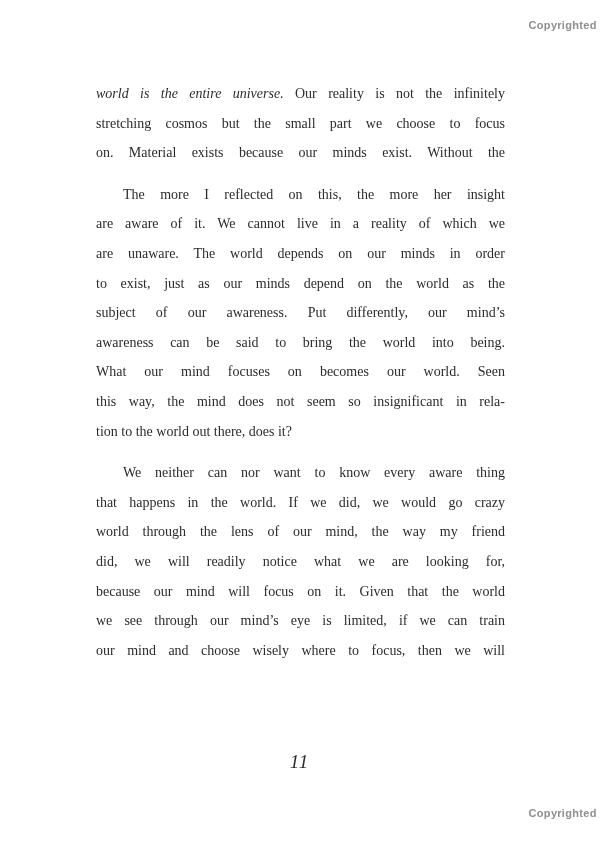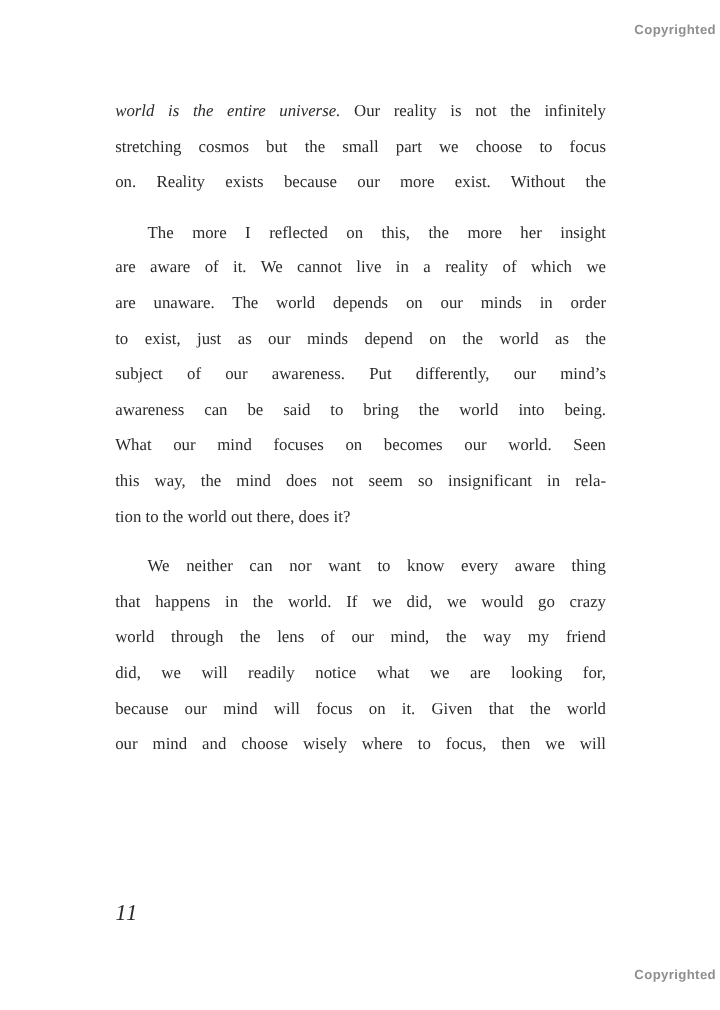--- a/index.html
+++ b/index.html
@@ -53,57 +53,58 @@
     text-align-last: left;
     -moz-text-align-last: left;
   }
   .line.indent { padding-left: 27px; margin-top: 12px; }
   .line em { font-style: italic; }
   .page-number {
     position: absolute;
     top: 751px;
     left: 96px;
     width: 407px;
-    text-align: left;
+    text-align: center;
     font-style: italic;
     font-size: 19px;
     letter-spacing: 1px;
     color: var(--text);
   }
 </style>
 </head>
 <body>
 
 <div class="page">
 
   <div class="copyright-notice top">Copyrighted Material</div>
 
   <div class="text-block">
       <div class="para">
         <div class="line"><em>world is the entire universe.</em> Our reality is not the infinitely</div>
         <div class="line">stretching cosmos but the small part we choose to focus</div>
-        <div class="line">on. Reality exists because our more exist. Without the</div>
+        <div class="line">on. Material exists because our minds exist. Without the</div>
       </div>
       <div class="para">
         <div class="line indent">The more I reflected on this, the more her insight</div>
         <div class="line">are aware of it. We cannot live in a reality of which we</div>
         <div class="line">are unaware. The world depends on our minds in order</div>
         <div class="line">to exist, just as our minds depend on the world as the</div>
         <div class="line">subject of our awareness. Put differently, our mind’s</div>
         <div class="line">awareness can be said to bring the world into being.</div>
         <div class="line">What our mind focuses on becomes our world. Seen</div>
         <div class="line">this way, the mind does not seem so insignificant in rela-</div>
         <div class="line last">tion to the world out there, does it?</div>
       </div>
       <div class="para">
         <div class="line indent">We neither can nor want to know every aware thing</div>
         <div class="line">that happens in the world. If we did, we would go crazy</div>
         <div class="line">world through the lens of our mind, the way my friend</div>
         <div class="line">did, we will readily notice what we are looking for,</div>
         <div class="line">because our mind will focus on it. Given that the world</div>
+        <div class="line">we see through our mind’s eye is limited, if we can train</div>
         <div class="line">our mind and choose wisely where to focus, then we will</div>
       </div>
     </div>
 
   <div class="page-number">11</div>
 
   <div class="copyright-notice bottom">Copyrighted Material</div>
 
 </div>
 

